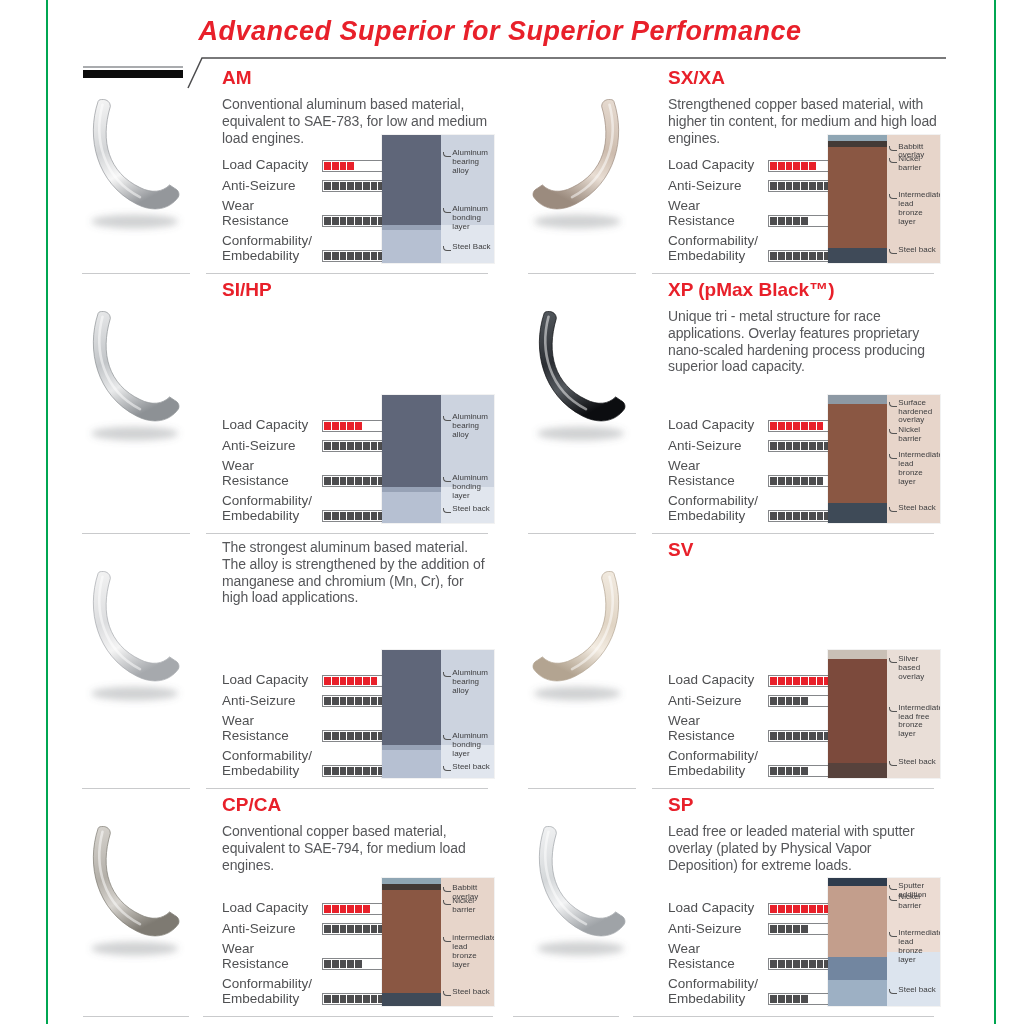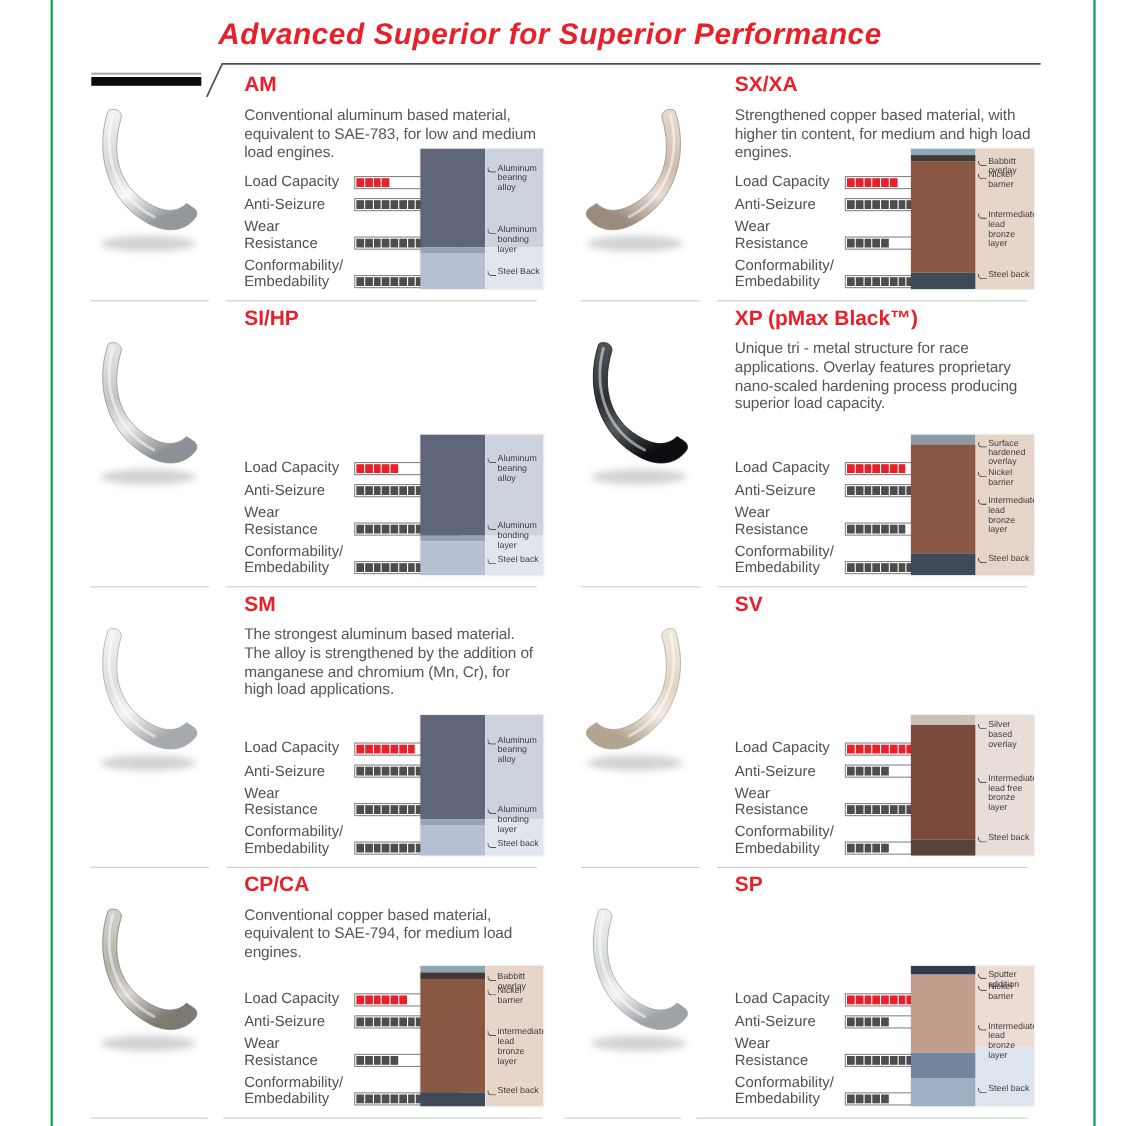--- a/index.html
+++ b/index.html
@@ -531,21 +531,20 @@
     </linearGradient>
     <filter id="f4" x="-50%" y="-50%" width="200%" height="200%">
                   <feGaussianBlur stdDeviation="4"></feGaussianBlur>
                 </filter>
   </defs>
   <ellipse cx="72" cy="144" rx="50" ry="8" fill="rgba(100,105,110,.30)" filter="url(#f4)"></ellipse>
   <path d="M30 6 C16 48 28 100 74 124 C94 134 112 130 122 116 C124 112 122 108 118 106 L112 102 C104 110 92 112 78 105 C42 88 32 52 44 12 C44 7 40 4 36 4 C33 4 31 4 30 6 Z" fill="url(#g4)" stroke="#a6a9ad" stroke-width="0.8"></path>
   <path d="M35 10 C25 48 35 94 78 116" stroke="rgba(255,255,255,.5)" stroke-width="3" fill="none" stroke-linecap="round"></path>
   </svg></div>
     <div class="body">
-      <h2 class="heading">SM</h2>
       <p class="desc">The strongest aluminum based material. The alloy is strengthened by the addition of manganese and chromium (Mn, Cr), for high load applications.</p>
       <div class="ratings">
               <div class="rating-row">
                 <span class="rating-label">Load Capacity</span>
                 <div class="rating-bar">
                   <div class="seg" style="background: rgb(232, 32, 42);"></div>
                   <div class="seg" style="background: rgb(232, 32, 42);"></div>
                   <div class="seg" style="background: rgb(232, 32, 42);"></div>
                   <div class="seg" style="background: rgb(232, 32, 42);"></div>
                   <div class="seg" style="background: rgb(232, 32, 42);"></div>
@@ -859,20 +858,21 @@
     <filter id="f7" x="-50%" y="-50%" width="200%" height="200%">
                   <feGaussianBlur stdDeviation="4"></feGaussianBlur>
                 </filter>
   </defs>
   <ellipse cx="72" cy="144" rx="50" ry="8" fill="rgba(100,105,110,.30)" filter="url(#f7)"></ellipse>
   <path d="M30 6 C16 48 28 100 74 124 C94 134 112 130 122 116 C124 112 122 108 118 106 L112 102 C104 110 92 112 78 105 C42 88 32 52 44 12 C44 7 40 4 36 4 C33 4 31 4 30 6 Z" fill="url(#g7)" stroke="#9fa3a7" stroke-width="0.8"></path>
   <path d="M35 10 C25 48 35 94 78 116" stroke="rgba(255,255,255,.5)" stroke-width="3" fill="none" stroke-linecap="round"></path>
   </svg></div>
     <div class="body">
       <h2 class="heading">SP</h2>
+      <p class="desc">Lead free or leaded material with sputter overlay (plated by Physical Vapor Deposition) for extreme loads.</p>
       <div class="ratings">
               <div class="rating-row">
                 <span class="rating-label">Load Capacity</span>
                 <div class="rating-bar">
                   <div class="seg" style="background: rgb(232, 32, 42);"></div>
                   <div class="seg" style="background: rgb(232, 32, 42);"></div>
                   <div class="seg" style="background: rgb(232, 32, 42);"></div>
                   <div class="seg" style="background: rgb(232, 32, 42);"></div>
                   <div class="seg" style="background: rgb(232, 32, 42);"></div>
                   <div class="seg" style="background: rgb(232, 32, 42);"></div>

